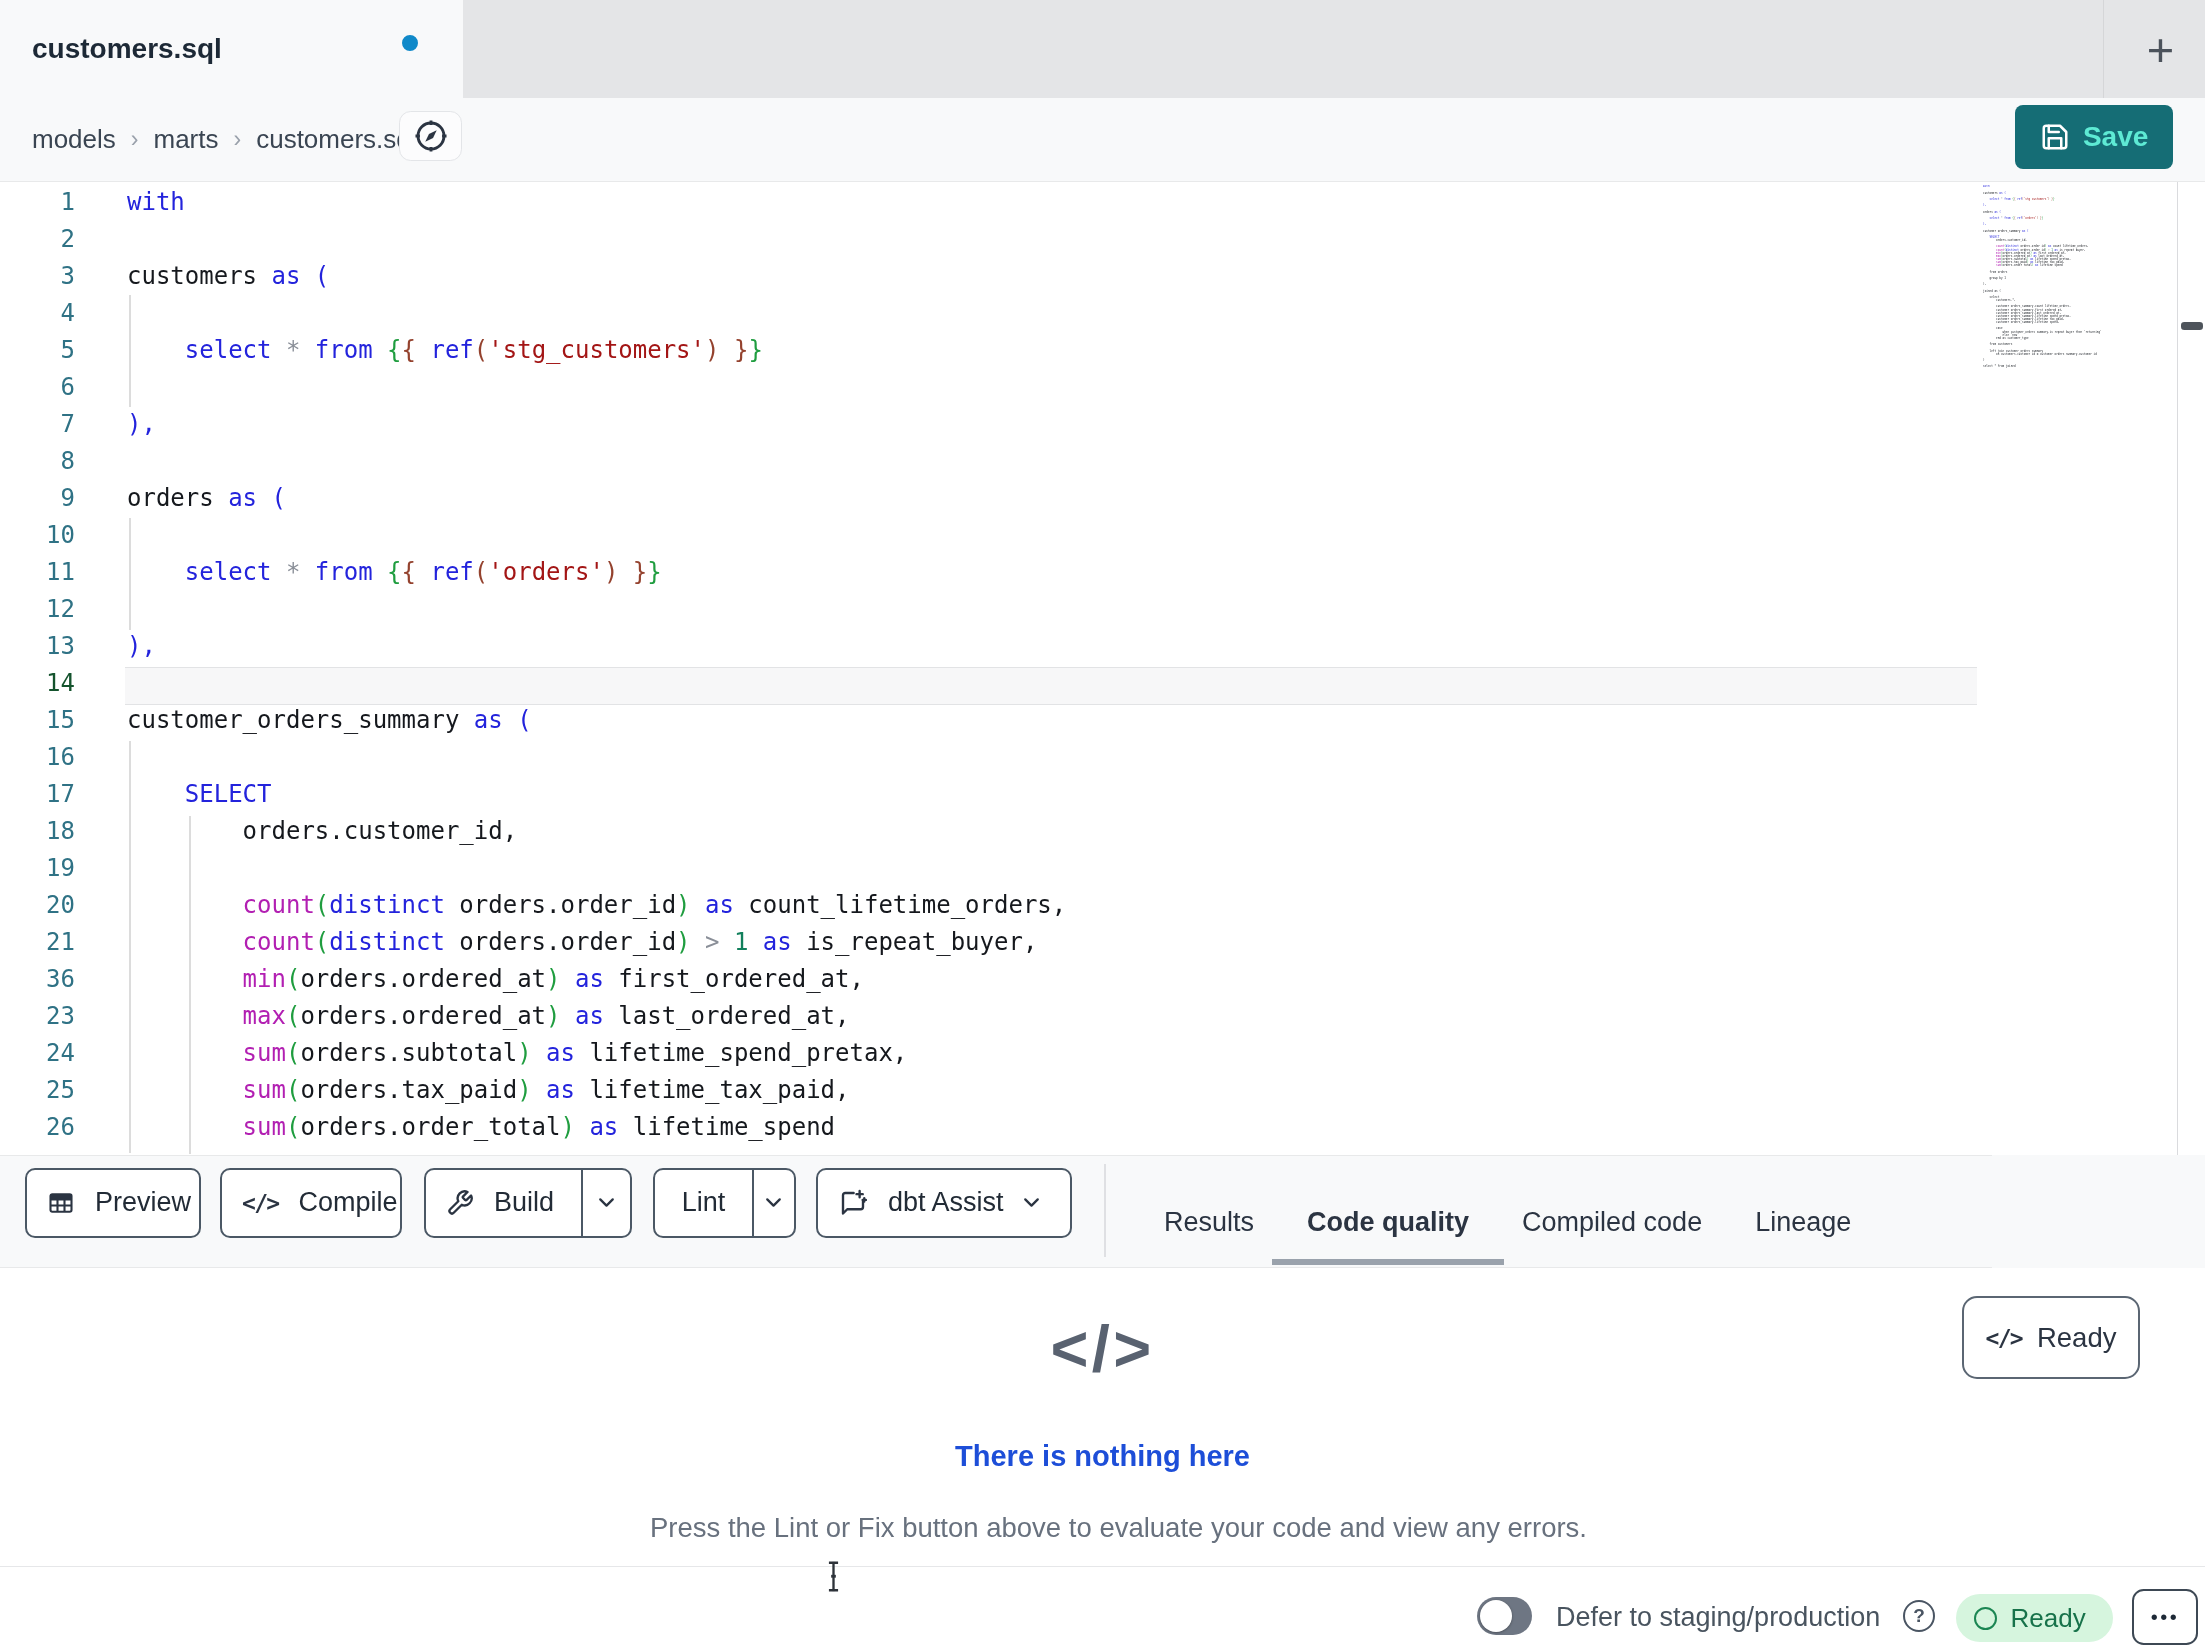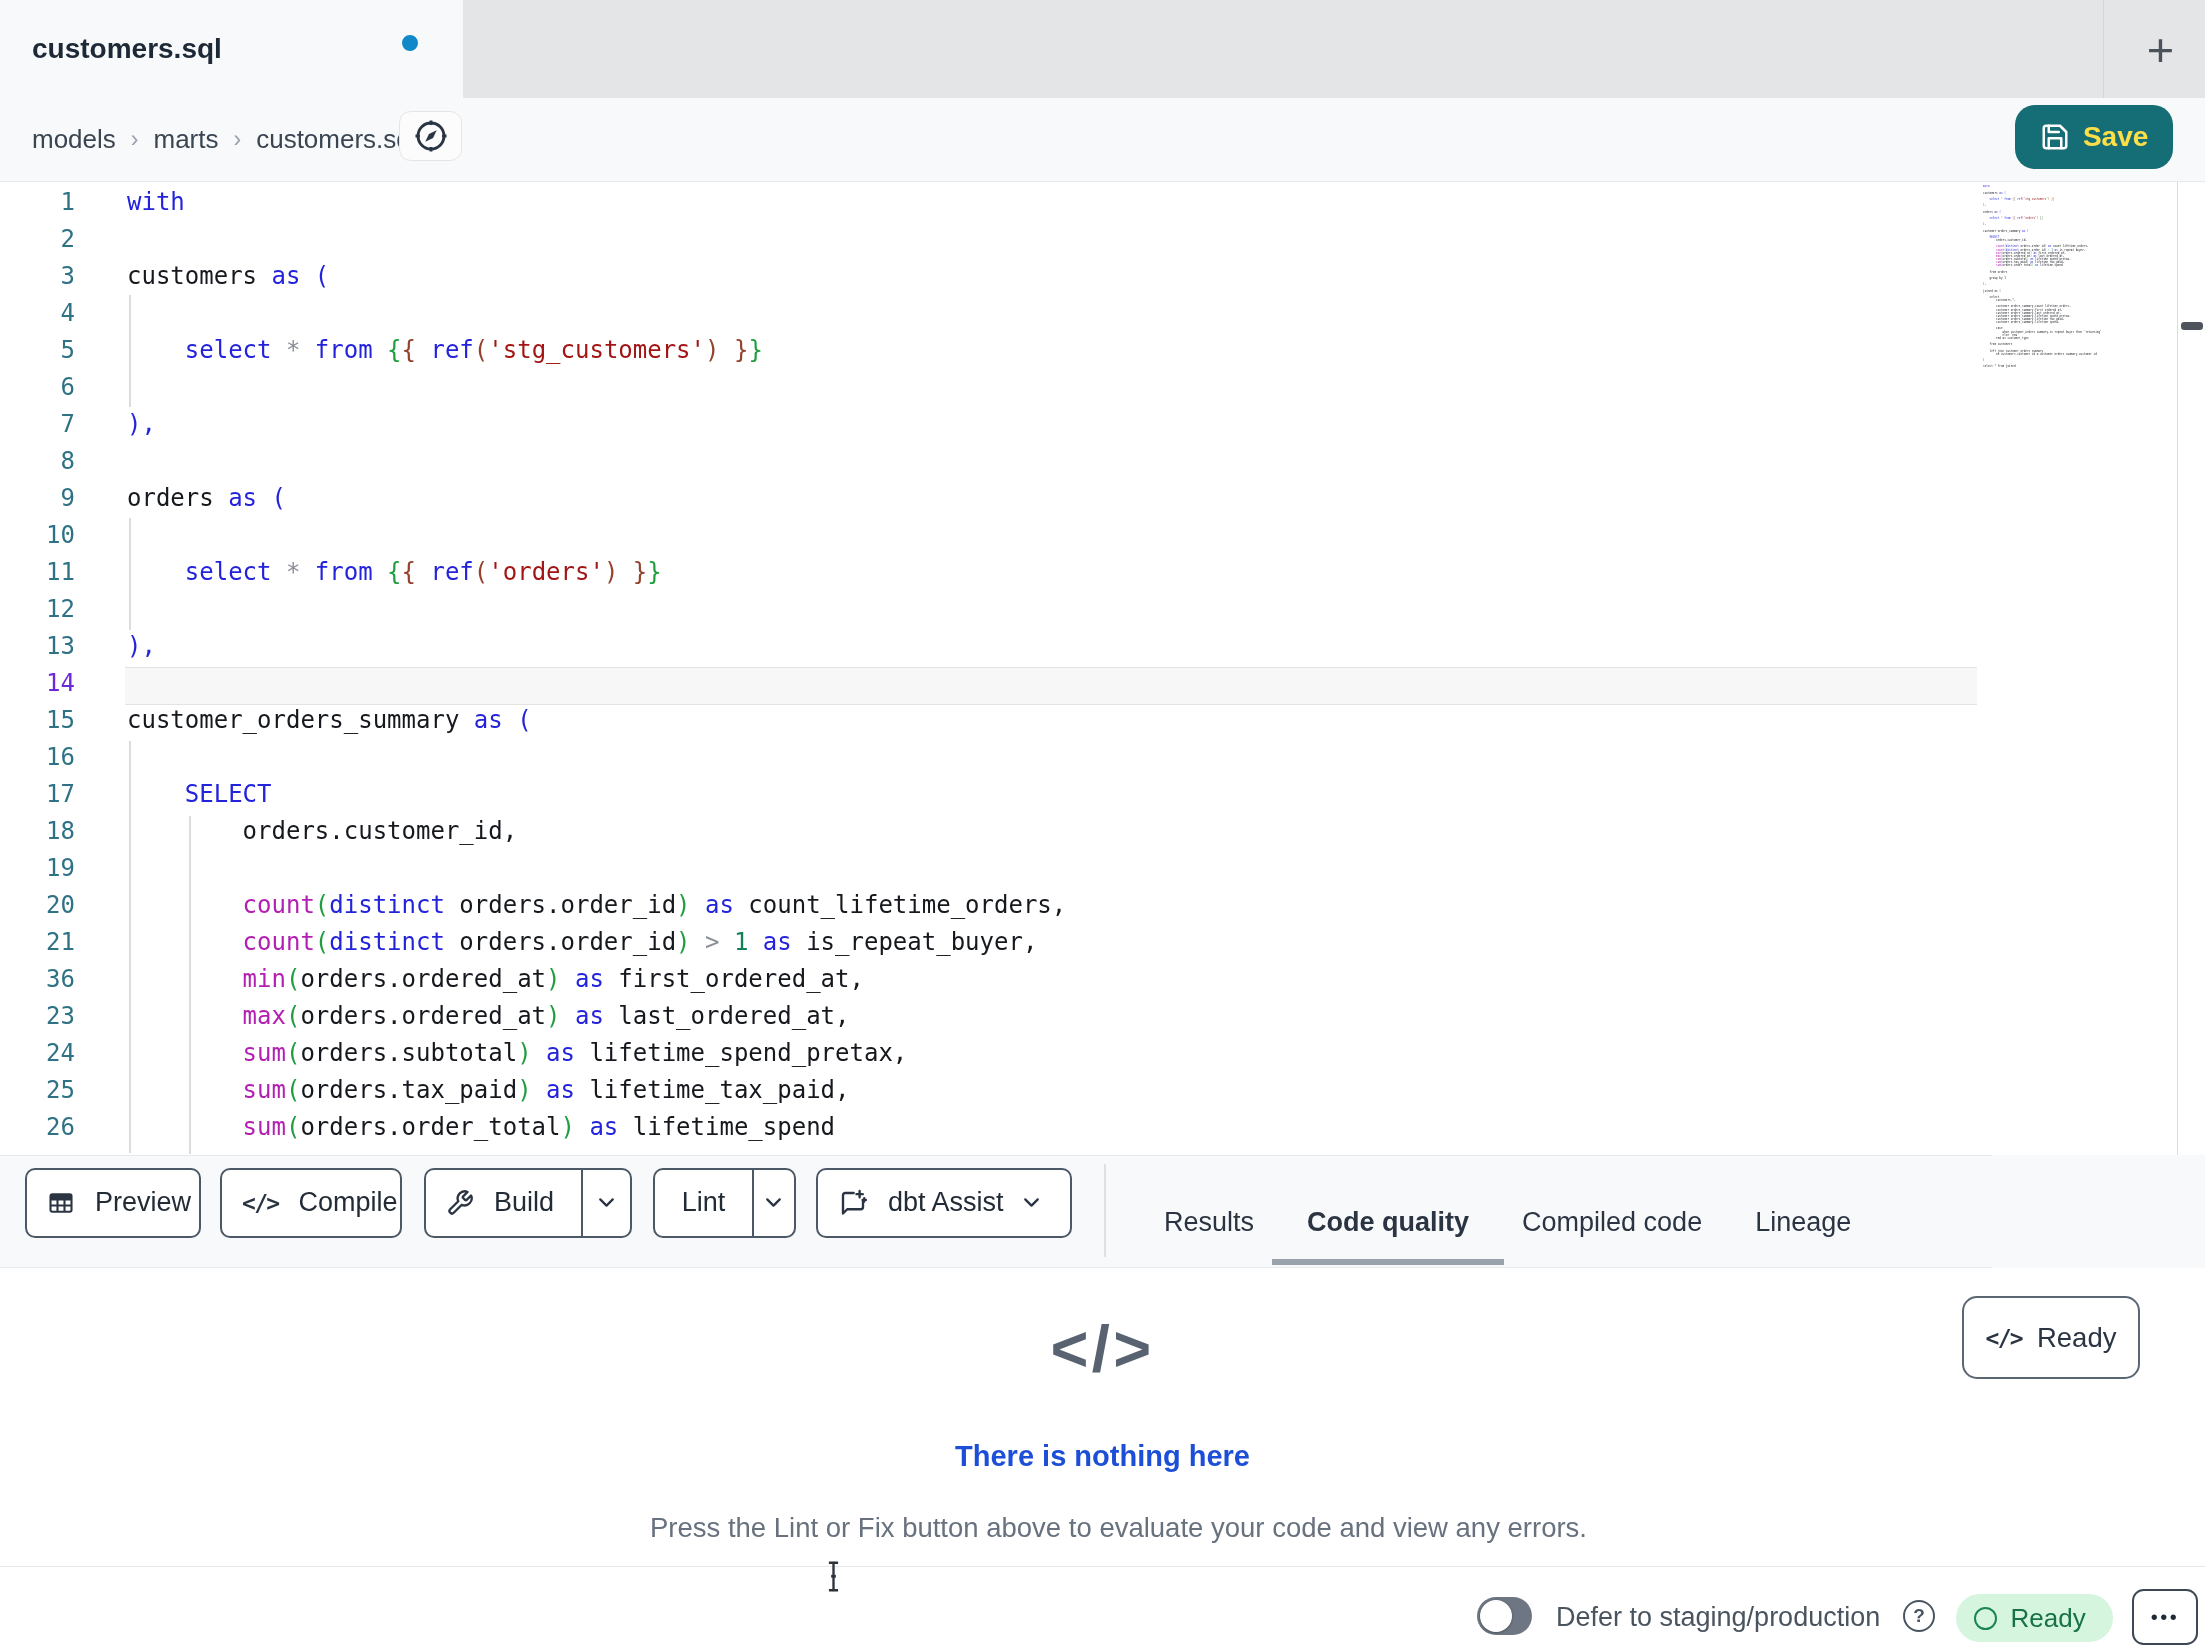--- a/index.html
+++ b/index.html
@@ -28,37 +28,37 @@
   }
   
   .header { position:absolute; left:0; top:98px; width:2205px; height:84px; background:#f8f9fa; border-bottom:1.7px solid #e8e9ea; }
   .breadcrumb { position:absolute; left:32px; top:0; height:83px; display:flex; align-items:center; gap:15px; font-size:26px; color:#3a4552; }
   .crumb-sep { color:#9aa1ab; font-size:23px; }
   .compass-btn {
     position:absolute; left:399px; top:12.5px; width:63px; height:50px; border-radius:11.7px;
     border:1.7px solid #e3e5e8; background:#fcfcfd; display:flex; align-items:center; justify-content:center; cursor:pointer;
   }
   .save-btn {
-    position:absolute; left:2015px; top:6.7px; width:158px; height:64px; border-radius:20px;
+    position:absolute; left:2015px; top:6.7px; width:158px; height:64px; border-radius:8px;
     background:#156d75; border:none; display:flex; align-items:center; justify-content:center; gap:13.3px;
-    color:#fde047; font-size:28px; font-weight:bold; font-family:inherit; cursor:pointer;
+    color:#5eead4; font-size:28px; font-weight:bold; font-family:inherit; cursor:pointer;
   }
   
   .editor { position:absolute; left:0; top:182px; width:2205px; height:973px; background:#fff; overflow:hidden; }
   .active-line-bg {
     position:absolute; left:125px; width:1852px; height:38px;
     background:#f7f7f8; border-top:1.7px solid #e2e3e5; border-bottom:1.7px solid #e2e3e5;
   }
   .indent-guide { position:absolute; width:1.7px; background:#dcdcdc; }
   .gutter { position:absolute; left:0; top:1.7px; width:75px; text-align:right; }
   .gnum {
     height:37px; line-height:37px; font-family:"DejaVu Sans Mono", monospace;
     font-size:24px; color:#2f7285;
   }
-  .gnum.active { color:#6d28d9; }
+  .gnum.active { color:#14532d; }
   .code { position:absolute; left:127px; top:1.7px; }
   .cline {
     height:37px; line-height:37px; font-family:"DejaVu Sans Mono", monospace;
     font-size:24px; white-space:pre; color:#15181d; font-variant-ligatures:none;
   }
   .tk-k{color:#2323dc} .tk-f{color:#b21fb2} .tk-p{color:#1f9d3f}
   .tk-b{color:#94422e} .tk-s{color:#a31515} .tk-n{color:#12805c} .tk-o{color:#8a8f98}
   .tk-g{color:#8a8f98} .tk-d{color:#15181d}
   .minimap { position:absolute; left:1983px; top:3.3px; width:194px; height:200px; overflow:hidden; cursor:pointer; }
   .minimap-inner { width:734px; transform:scale(0.27); transform-origin:0 0; }

